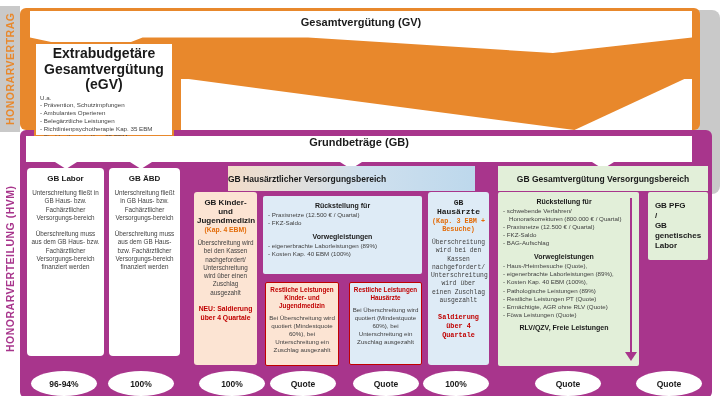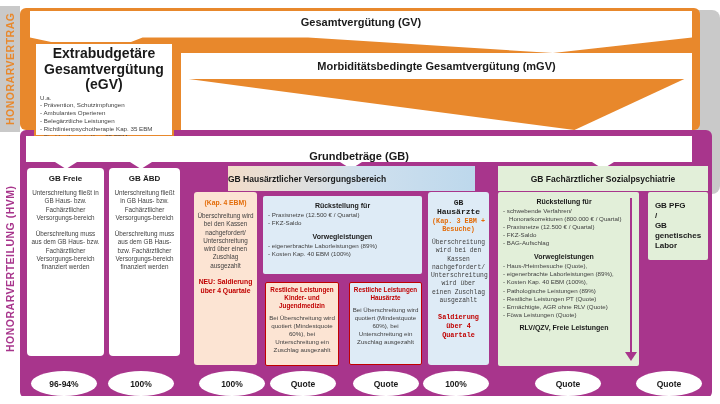--- a/index.html
+++ b/index.html
@@ -29,21 +29,21 @@
           clip-path:polygon(1.5% 0,98.5% 0,77% 100%);}
   .egv-box{left:34px;top:42px;width:140px;height:95px;background:#fff;border:2px solid #e8882c;padding:2px 4px;}
   .egv-title{font-weight:bold;font-size:14px;text-align:center;line-height:1.12;}
   .egv-intro{font-size:6.2px;color:#3f3f3f;margin-top:1px;}
   .egv-li{font-size:6.2px;color:#3f3f3f;line-height:1.28;padding-left:5px;text-indent:-5px;}
   .egv-li::before{content:"-  ";}
 
   
   .magenta-panel{left:20px;top:130px;width:692px;height:268px;background:#a8358c;border-radius:6px;}
   .gb-bar{left:26px;top:136px;width:666px;height:26px;background:#fff;
-          display:flex;align-items:flex-end;justify-content:center;font-weight:bold;font-size:11px;}
+          display:flex;align-items:flex-start;justify-content:center;font-weight:bold;font-size:11px;}
   .notch{top:162px;width:22px;height:7px;background:#fff;clip-path:polygon(0 0,100% 0,50% 100%);}
 
   .wbox{background:#fff;border-radius:4px;padding:6px 3px;text-align:center;}
   .col-title{font-weight:bold;font-size:8px;margin-bottom:6px;}
   .body-txt{font-size:6.3px;color:#3f3f3f;line-height:1.32;}
   .gap{height:8px;}
 
   .ha-header{left:228px;top:166px;width:247px;height:25px;
              background:linear-gradient(90deg,#f3ddc9,#cfe0ee 55%,#bdd8ec);
              display:flex;align-items:center;justify-content:flex-start;font-weight:bold;font-size:8.5px;}
@@ -85,23 +85,20 @@
 <div class="stage">
 
   <div class="abs grey-tab"></div>
   <div class="abs grey-strip"></div>
   <div class="abs orange-panel"></div>
 
   <div class="abs gv-bar">
     <span>Gesamtvergütung (GV)</span>
   </div>
   <div class="abs chev1"></div>
-  <div class="abs mgv-bar">
-    <span>Morbiditätsbedingte Gesamtvergütung (mGV)</span>
-  </div>
   <div class="abs chev2w"></div>
   <div class="abs chev2o"></div>
 
   <div class="abs magenta-panel"></div>
 
   <div class="abs egv-box">
     <div class="egv-title">Extrabudgetäre Gesamtvergütung (eGV)</div>
     <div class="egv-intro">U.a.</div>
     <div class="egv-li">Prävention, Schutzimpfungen</div>
     <div class="egv-li">Ambulantes Operieren</div>
@@ -113,38 +110,39 @@
 
   <div class="abs gb-bar">
     <span>Grundbeträge (GB)</span>
   </div>
   <div class="abs notch" style="left:55px"></div>
   <div class="abs notch" style="left:130px"></div>
   <div class="abs notch" style="left:340px"></div>
   <div class="abs notch" style="left:592px"></div>
 
   <div class="abs wbox" style="left:27px;top:168px;width:77px;height:188px;">
-    <div class="col-title">GB Freie</div>
+    <div class="col-title">GB Labor</div>
     <div class="body-txt">Unterschreitung fließt in GB Haus- bzw. Fachärztlicher Versorgungs-bereich</div>
     <div class="gap"></div>
     <div class="body-txt">Überschreitung muss aus dem GB Haus- bzw. Fachärztlicher Versorgungs-bereich finanziert werden</div>
   </div>
 
   <div class="abs wbox" style="left:109px;top:168px;width:71px;height:188px;">
     <div class="col-title">GB ÄBD</div>
     <div class="body-txt">Unterschreitung fließt in GB Haus- bzw. Fachärztlicher Versorgungs-bereich</div>
     <div class="gap"></div>
     <div class="body-txt">Überschreitung muss aus dem GB Haus- bzw. Fachärztlicher Versorgungs-bereich finanziert werden</div>
   </div>
 
   <div class="abs ha-header">
     <span>GB Hausärztlicher Versorgungsbereich</span>
   </div>
 
   <div class="abs kinder-box">
+    <div class="col-title" style="margin-bottom:0;">GB Kinder- und Jugendmedizin</div>
     <div class="sub-orange">(Kap. 4 EBM)</div>
     <div class="body-txt">Überschreitung wird bei den Kassen nachgefordert/ Unterschreitung wird über einen Zuschlag ausgezahlt</div>
     <div class="note-red">NEU: Saldierung über 4 Quartale</div>
   </div>
 
   <div class="abs reserve-box">
     <div class="mini-h">Rückstellung für</div>
     <div class="mini-li">Praxisnetze (12.500 € / Quartal)</div>
     <div class="mini-li">FKZ-Saldo</div>
     <div class="mini-h" style="margin-top:6px;">Vorwegleistungen</div>
@@ -163,21 +161,21 @@
   </div>
 
   <div class="abs hausaerzte-box">
     <div class="col-title" style="margin-bottom:0;">GB Hausärzte</div>
     <div class="sub-orange">(Kap. 3 EBM + Besuche)</div>
     <div class="body-txt">Überschreitung wird bei den Kassen nachgefordert/ Unterschreitung wird über einen Zuschlag ausgezahlt</div>
     <div class="note-red">Saldierung über 4 Quartale</div>
   </div>
 
   <div class="abs fa-header">
-    <span>GB Fachärztlicher Sozialpsychiatrie</span>
+    <span>GB Gesamtvergütung Versorgungsbereich</span>
   </div>
 
   <div class="abs fa-box">
     <div class="mini-h">Rückstellung für</div>
     <div class="mini-li">schwebende Verfahren/ Honorarkorrekturen (800.000 € / Quartal)</div>
     <div class="mini-li">Praxisnetze (12.500 € / Quartal)</div>
     <div class="mini-li">FKZ-Saldo</div>
     <div class="mini-li">BAG-Aufschlag</div>
     <div class="mini-h" style="margin-top:6px;">Vorwegleistungen</div>
     <div class="mini-li">Haus-/Heimbesuche (Quote),</div>

